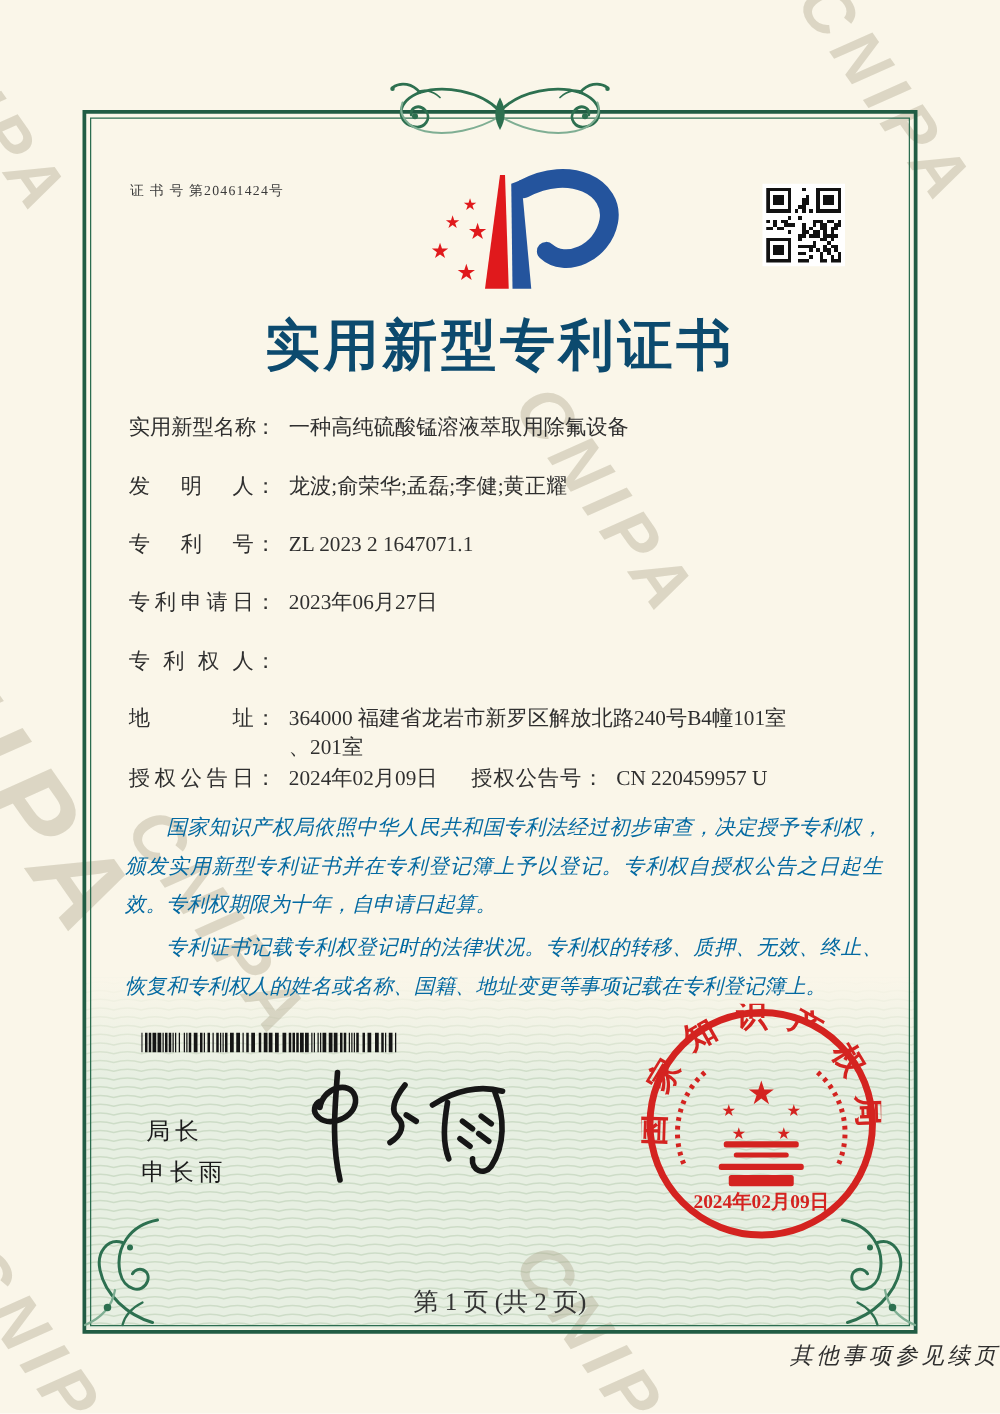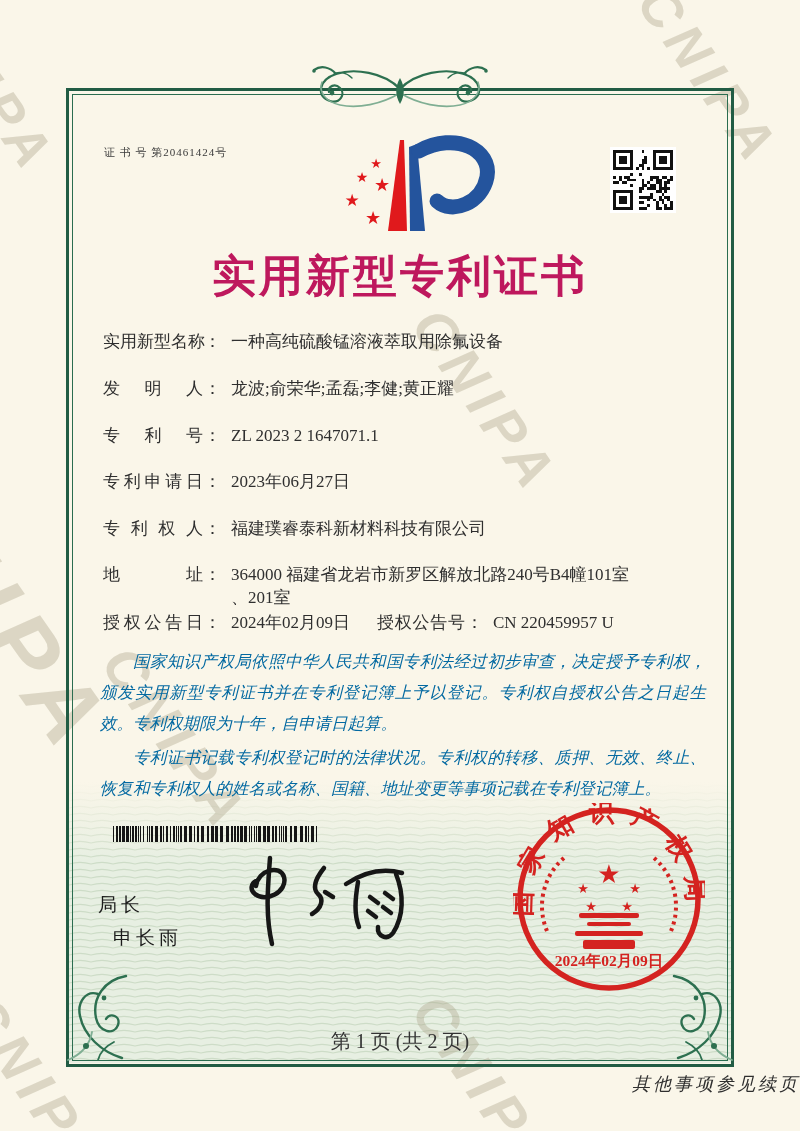--- a/index.html
+++ b/index.html
@@ -39,41 +39,41 @@
   .orn-bl{left:56px;top:968px;}
   .orn-br{left:664px;top:968px;}
 
   
   .content{position:absolute;inset:0;z-index:4;}
   .cert-no{position:absolute;left:104px;top:145px;font-size:11px;letter-spacing:1px;color:#3a3a3a;}
   .logo{position:absolute;left:336px;top:134px;}
   .qr{position:absolute;left:610px;top:147px;width:66px;height:66px;background:#ffffff;padding:3px;box-sizing:border-box;}
   .qr svg{display:block;width:100%;height:100%;}
   .title{position:absolute;left:0;top:247px;width:100%;text-align:center;
-    font-size:44px;font-weight:bold;letter-spacing:3px;color:#be185d;}
+    font-size:44px;font-weight:bold;letter-spacing:3px;color:#0c4a6e;}
 
   
   .row{position:absolute;left:103px;display:flex;align-items:flex-start;font-size:17px;line-height:23px;}
   .jlabel{display:inline-flex;justify-content:space-between;width:100px;flex:none;color:#2f2f2f;}
   .jlabel-sm{width:88px;}
   .colon{flex:none;margin-left:1px;}
   .val{margin-left:10px;color:#2f2f2f;}
   .val span{display:block;}
   .r1{top:330px;}.r2{top:377px;}.r3{top:424px;}.r4{top:470px;}
   .r5{top:517px;}.r6{top:563px;}.r7{top:611px;width:600px;}
   .pair2{position:absolute;left:274px;top:0;display:flex;align-items:flex-start;}
 
   
   .paras{position:absolute;left:100px;top:646px;width:606px;
     font-size:16.5px;line-height:31px;font-style:italic;color:#0369a1;text-align:justify;}
   .paras p{margin:0 0 3px 0;text-indent:2em;}
 
   
   .barcode{position:absolute;left:113px;top:826px;width:207px;height:16px;}
-  .director-title{position:absolute;left:98px;top:892px;font-family:Liberation Sans, sans-serif;
+  .director-title{position:absolute;left:117px;top:892px;font-family:Liberation Sans, sans-serif;
     font-size:19px;letter-spacing:4px;color:#1b1b1b;}
   .director-name{position:absolute;left:113px;top:925px;font-family:"Liberation Sans",sans-serif;
     font-size:19px;letter-spacing:4px;color:#1b1b1b;}
   .signature{position:absolute;left:228px;top:848px;z-index:5;}
   .seal{position:absolute;left:513px;top:803px;z-index:6;}
   .page-info{position:absolute;left:0;top:1028px;width:100%;text-align:center;font-size:20px;color:#333;}
   .footer-note{position:absolute;left:0;top:1072px;width:100%;text-align:right;
     font-size:18px;font-style:italic;letter-spacing:3px;color:#2f2f2f;}
 </style>
 </head>
@@ -434,21 +434,20 @@
       <div class="val">2023年06月27日</div>
     </div>
     <div class="row r5">
       <span class="jlabel">
           <span>专</span>
           <span>利</span>
           <span>权</span>
           <span>人</span>
         </span>
         <span class="colon">：</span>
-      <div class="val">福建璞睿泰科新材料科技有限公司</div>
     </div>
     <div class="row r6">
       <span class="jlabel">
           <span>地</span>
           <span>址</span>
         </span>
         <span class="colon">：</span>
       <div class="val">
         <span>364000 福建省龙岩市新罗区解放北路240号B4幢101室</span>
         <span>、201室</span>

